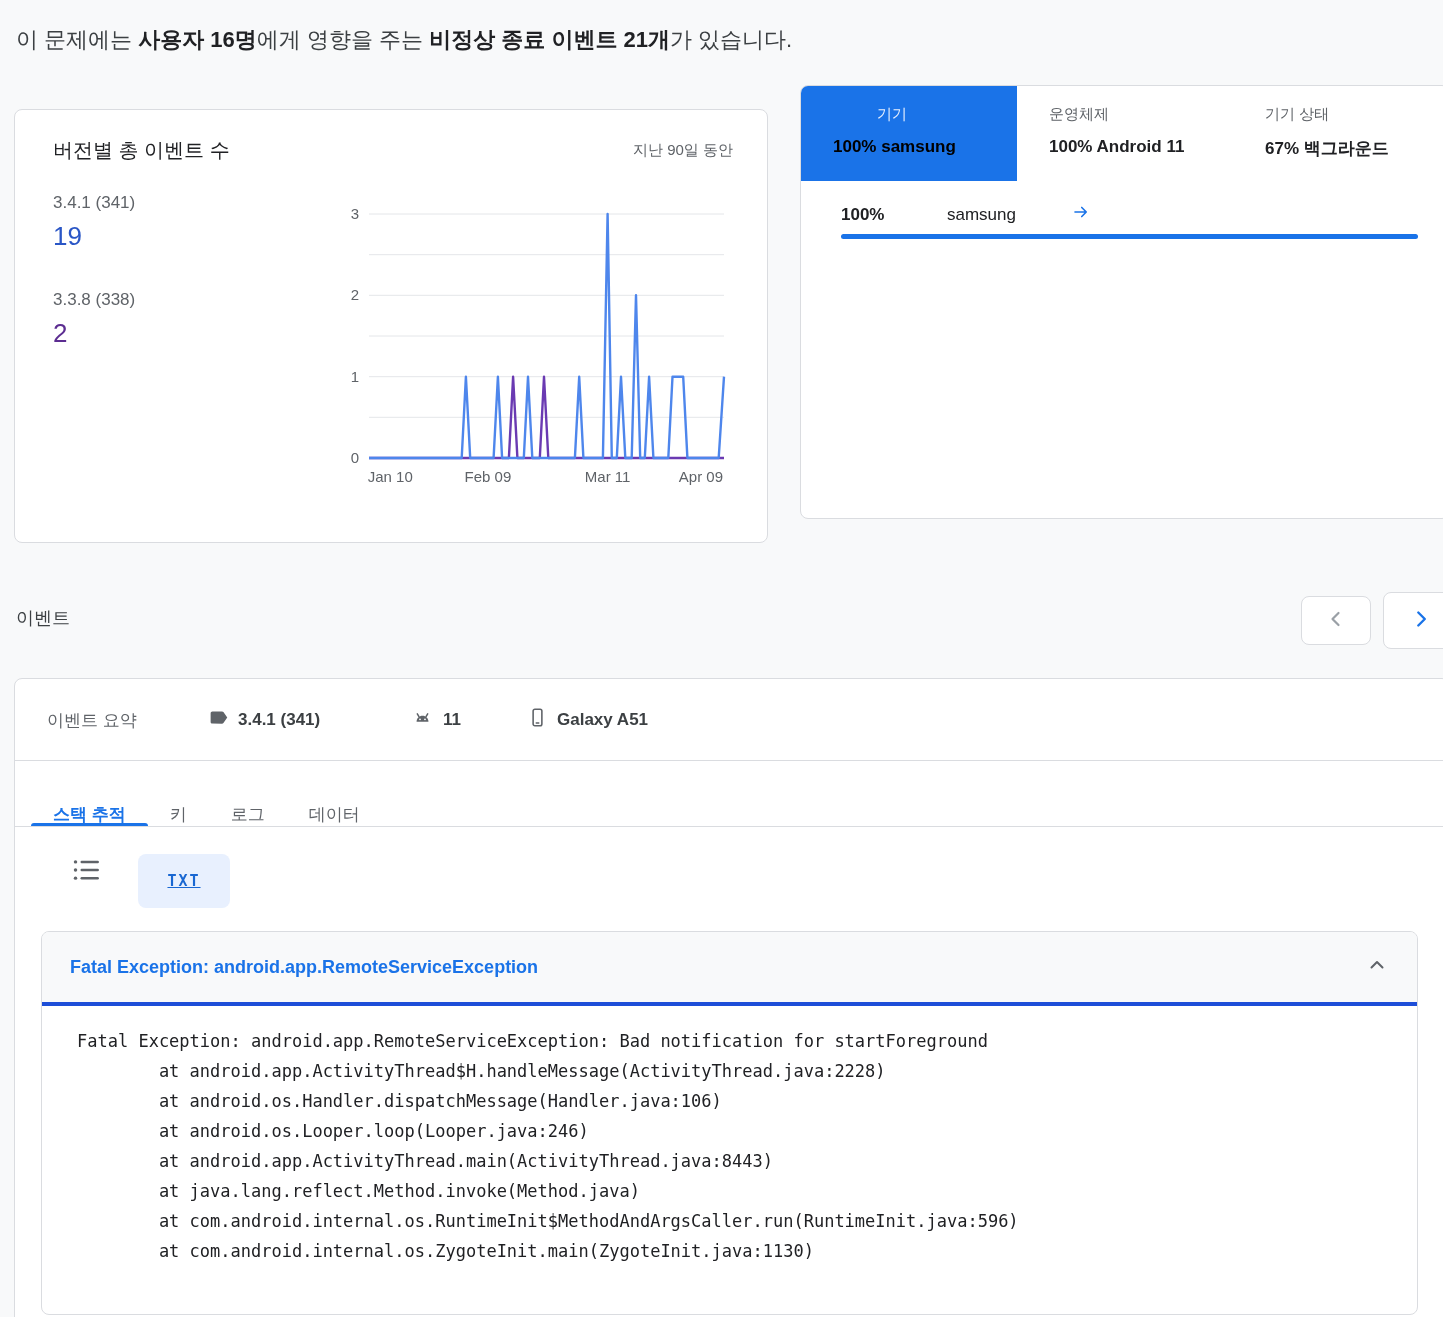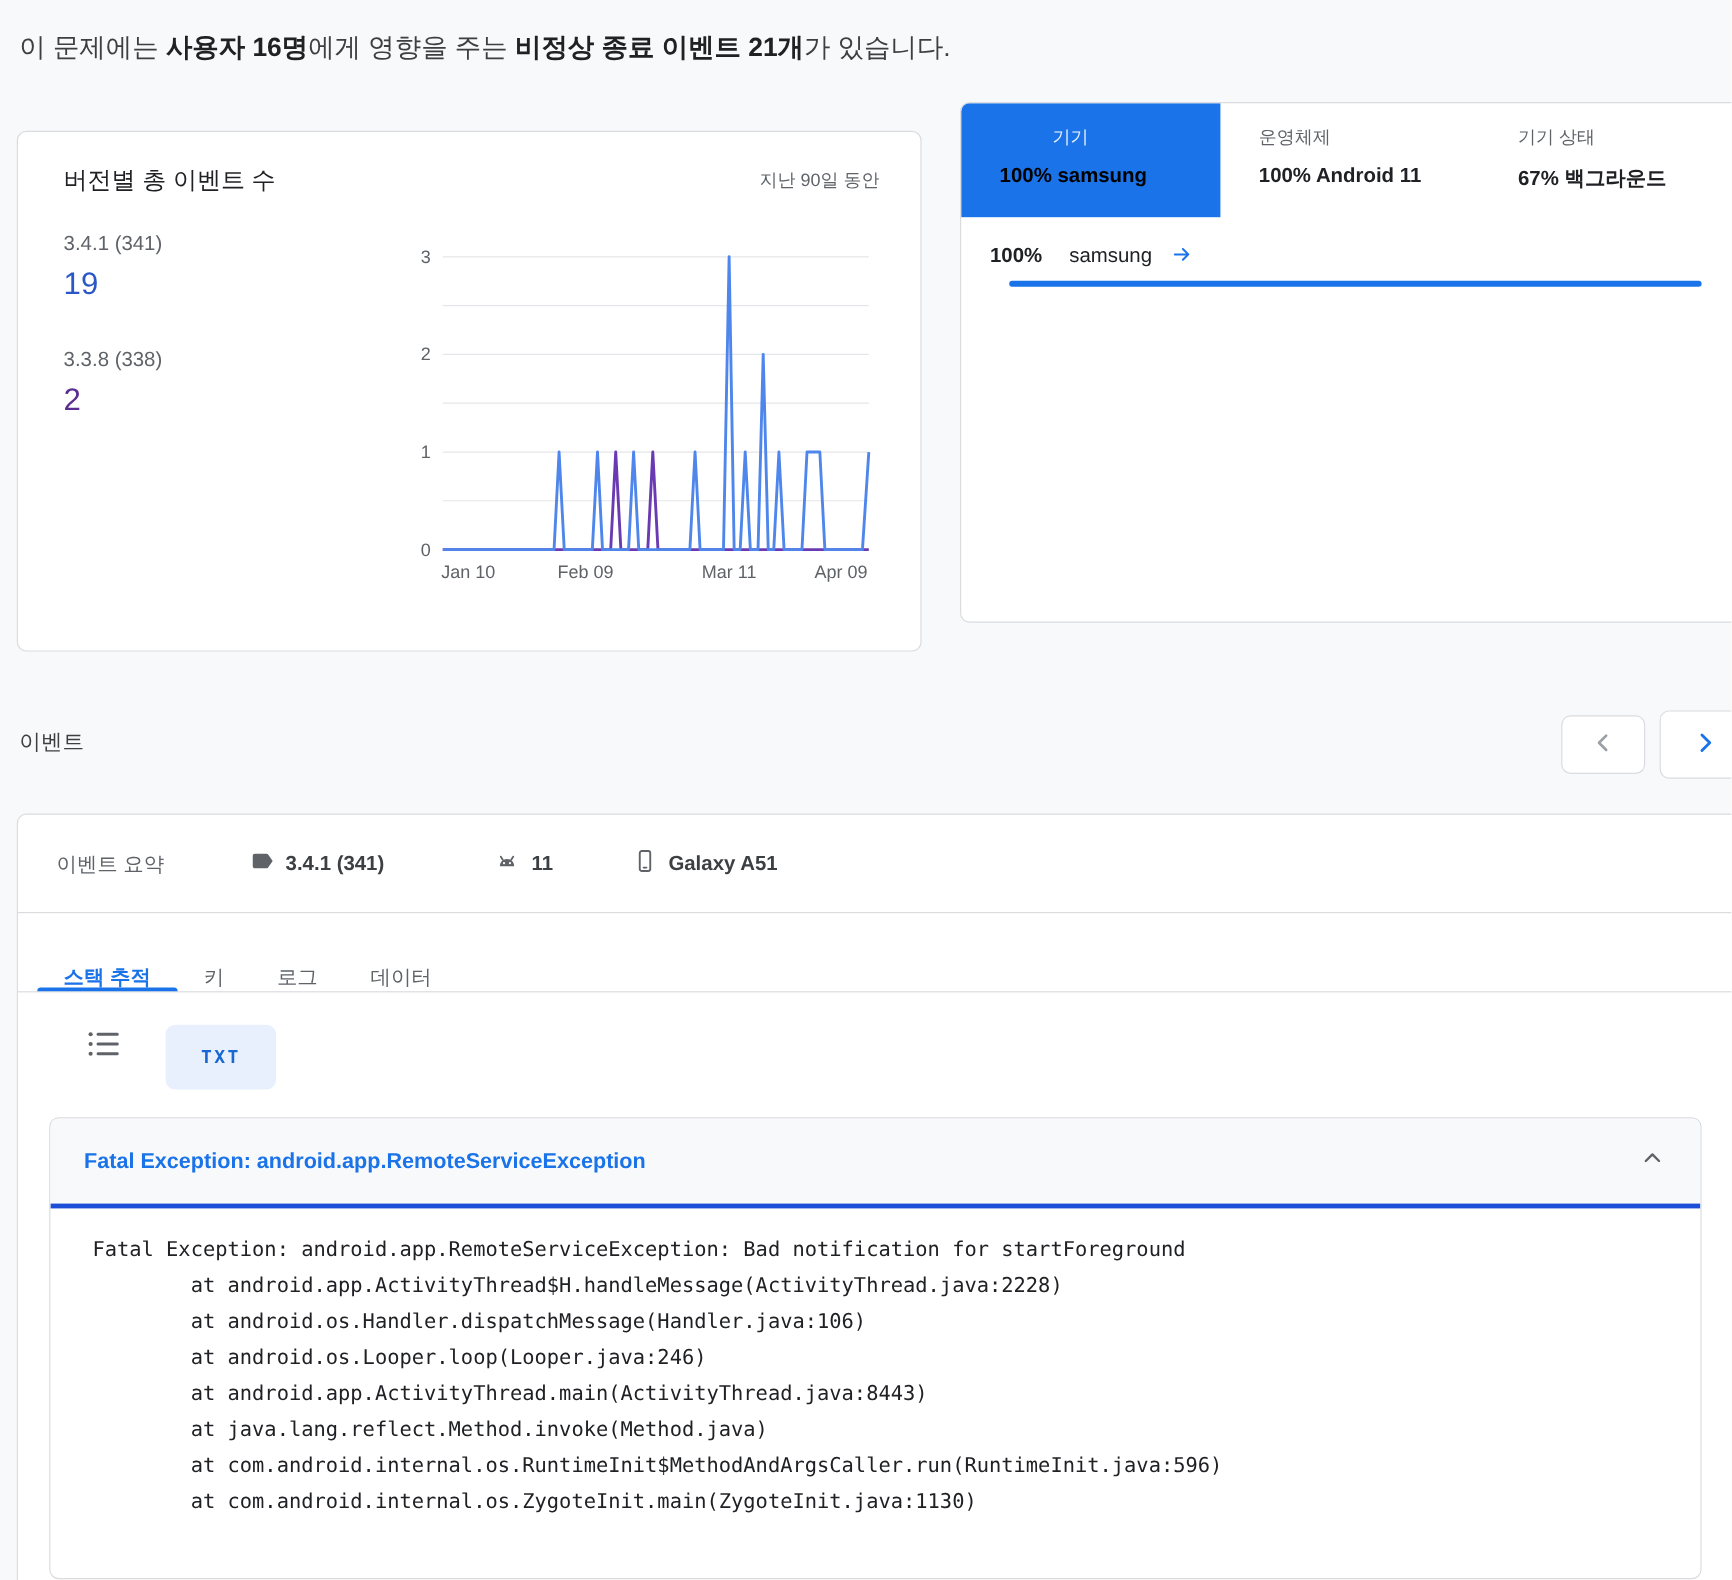--- a/index.html
+++ b/index.html
@@ -26,21 +26,21 @@
 
   
   .device-card { left:800px; top:85px; width:650px; height:434px; overflow:hidden; }
   .dtabs { display:flex; height:95px; }
   .dtab { width:220px; padding:19px 0 0 32px; cursor:pointer; }
   .dtab-label { font-size:15px; color:#5f6368; }
   .dtab-value { font-size:17px; font-weight:700; color:#202124; margin-top:13px; }
   .dtab.selected { background:#1a73e8; }
   .dtab.selected .dtab-label { color:#e8f0fe;margin-left:44px; }
   .dtab.selected .dtab-value { color:#000000; }
-  .breakdown-row { position:absolute; left:24px; top:117px; display:flex; align-items:flex-start; }
+  .breakdown-row { position:absolute; left:40px; top:117px; display:flex; align-items:flex-end;gap:40px; }
   .bk-pct { font-size:17px; font-weight:700; color:#202124; width:66px; }
   .bk-name { font-size:17px; color:#202124; margin-right:16px; }
   .share-bar { position:absolute; left:40px; top:148px; height:5px; background:#1a73e8; border-radius:3px; }
 
   
   .events-title { position:absolute; left:16px; top:606px; font-size:18px; color:#3c4043; font-weight:400; }
   .nav-btn { position:absolute; background:#fff; border:1px solid #dadce0; border-radius:8px;
              display:flex; align-items:center; justify-content:center; cursor:pointer; }
   .nav-prev { left:1301px; top:596px; width:70px; height:49px; }
   .nav-next { left:1383px; top:592px; width:76px; height:57px; }
@@ -57,21 +57,21 @@
   .etabs { display:flex; height:66px; border-bottom:1px solid #dadce0; padding-left:16px; }
   .etab { position:relative; display:flex; align-items:flex-end; padding:0 22px; font-size:17px;
           color:#5f6368; cursor:pointer; }
   .etab.active { color:#1a73e8; font-weight:600; }
   .etab.active::after { content:""; position:absolute; left:0; right:0; bottom:0; height:3px;
           background:#1a73e8; border-radius:3px 3px 0 0; }
 
   .list-btn { position:absolute; left:56px; top:178px; width:32px; height:26px; cursor:pointer; }
   .txt-chip { position:absolute; left:123px; top:175px; width:92px; height:54px; background:#e8f0fe;
           border:none; border-radius:8px; color:#1967d2; font-family:"DejaVu Sans Mono","Liberation Mono",monospace;
-          font-size:15px; font-weight:700; letter-spacing:2px; cursor:pointer; }
+          font-size:15px; font-weight:700; letter-spacing:2px; cursor:pointer;text-decoration:underline; }
 
   .exception { position:absolute; left:26px; top:252px; width:1377px; border:1px solid #dadce0;
           border-radius:8px; background:#fff; overflow:hidden; }
   .ex-header { display:flex; align-items:center; justify-content:space-between; padding:21px 28px;
           background:#f8f9fa; border-bottom:4px solid #1d4ed8; cursor:pointer; }
   .ex-title { font-size:18px; font-weight:700; color:#1a73e8; }
   .ex-sub { font-size:16px; color:#1a73e8; margin-top:9px; }
   .stack { padding:20px 20px 48px 35px; font-family:"DejaVu Sans Mono","Liberation Mono",monospace;
           font-size:17px; line-height:30px; color:#202124; white-space:pre; }
 </style>

